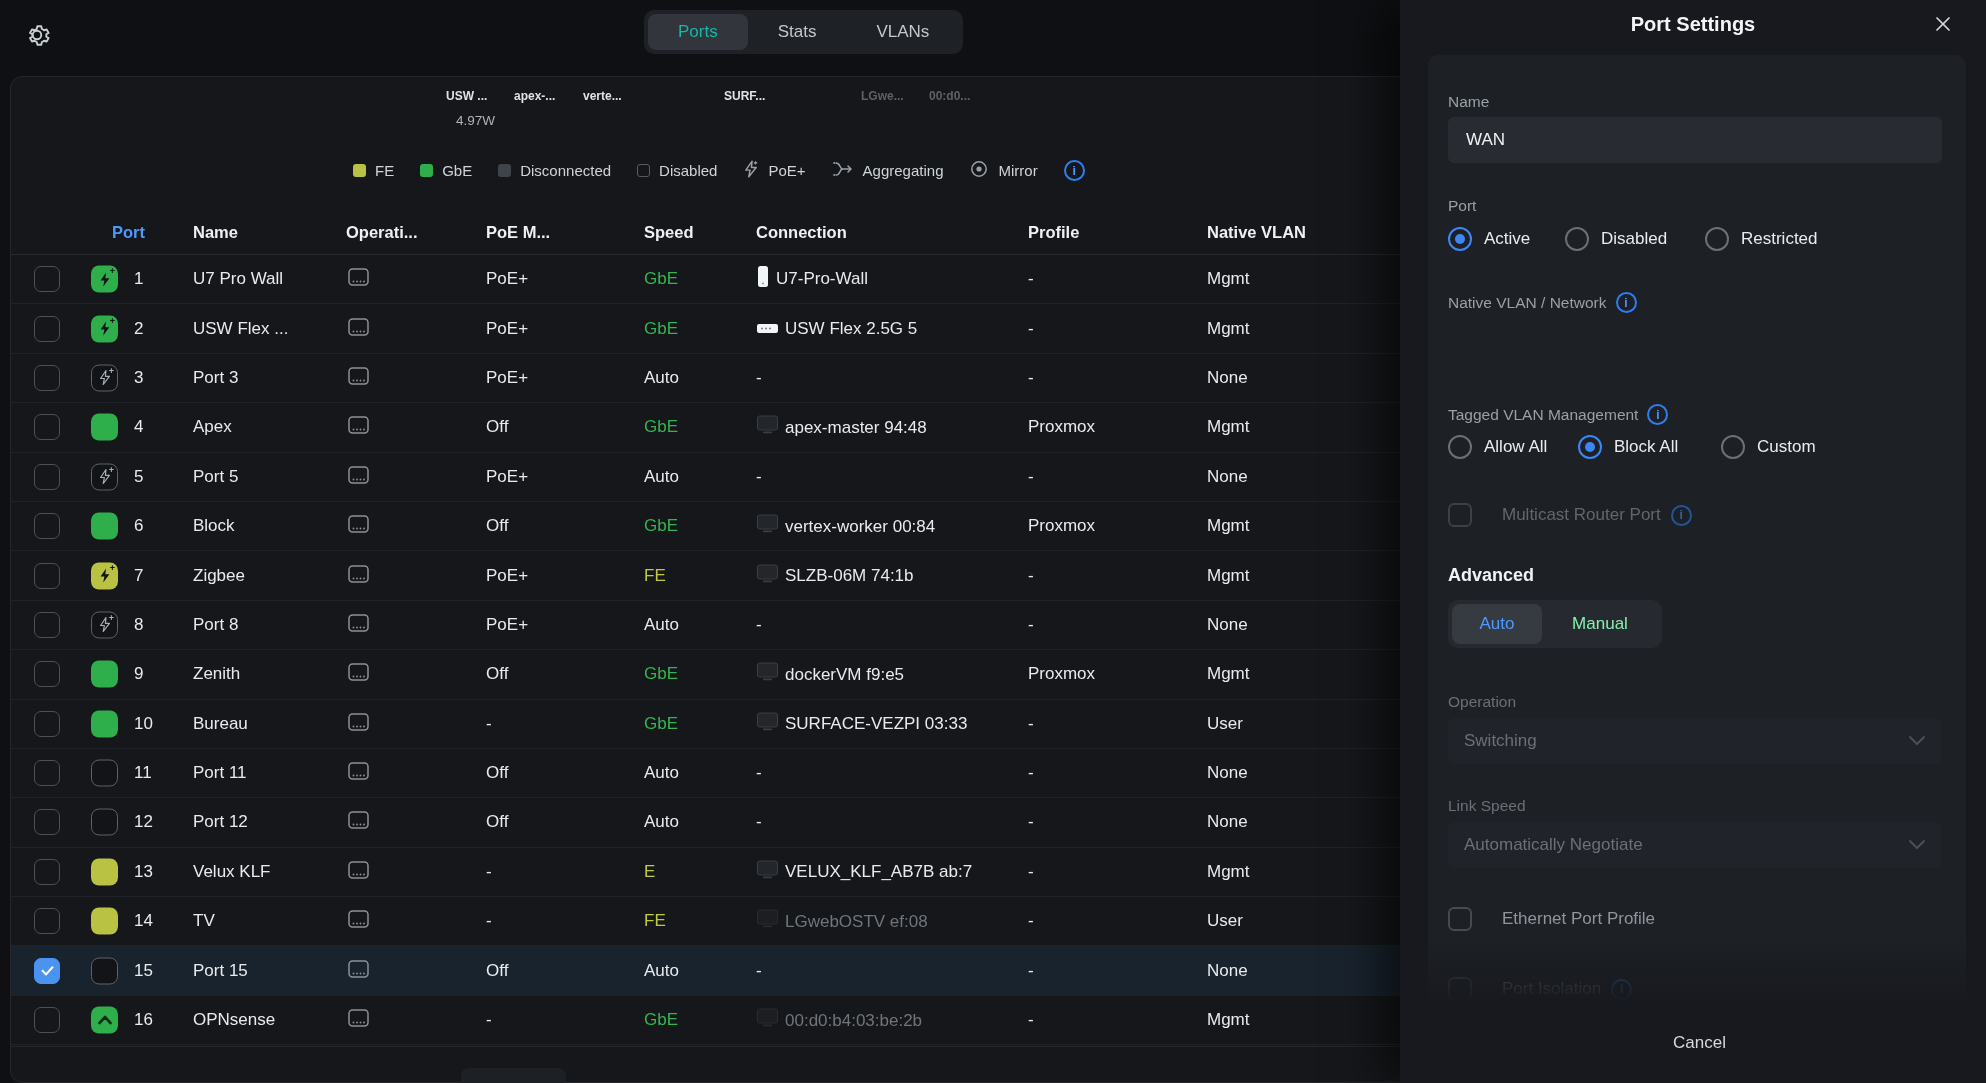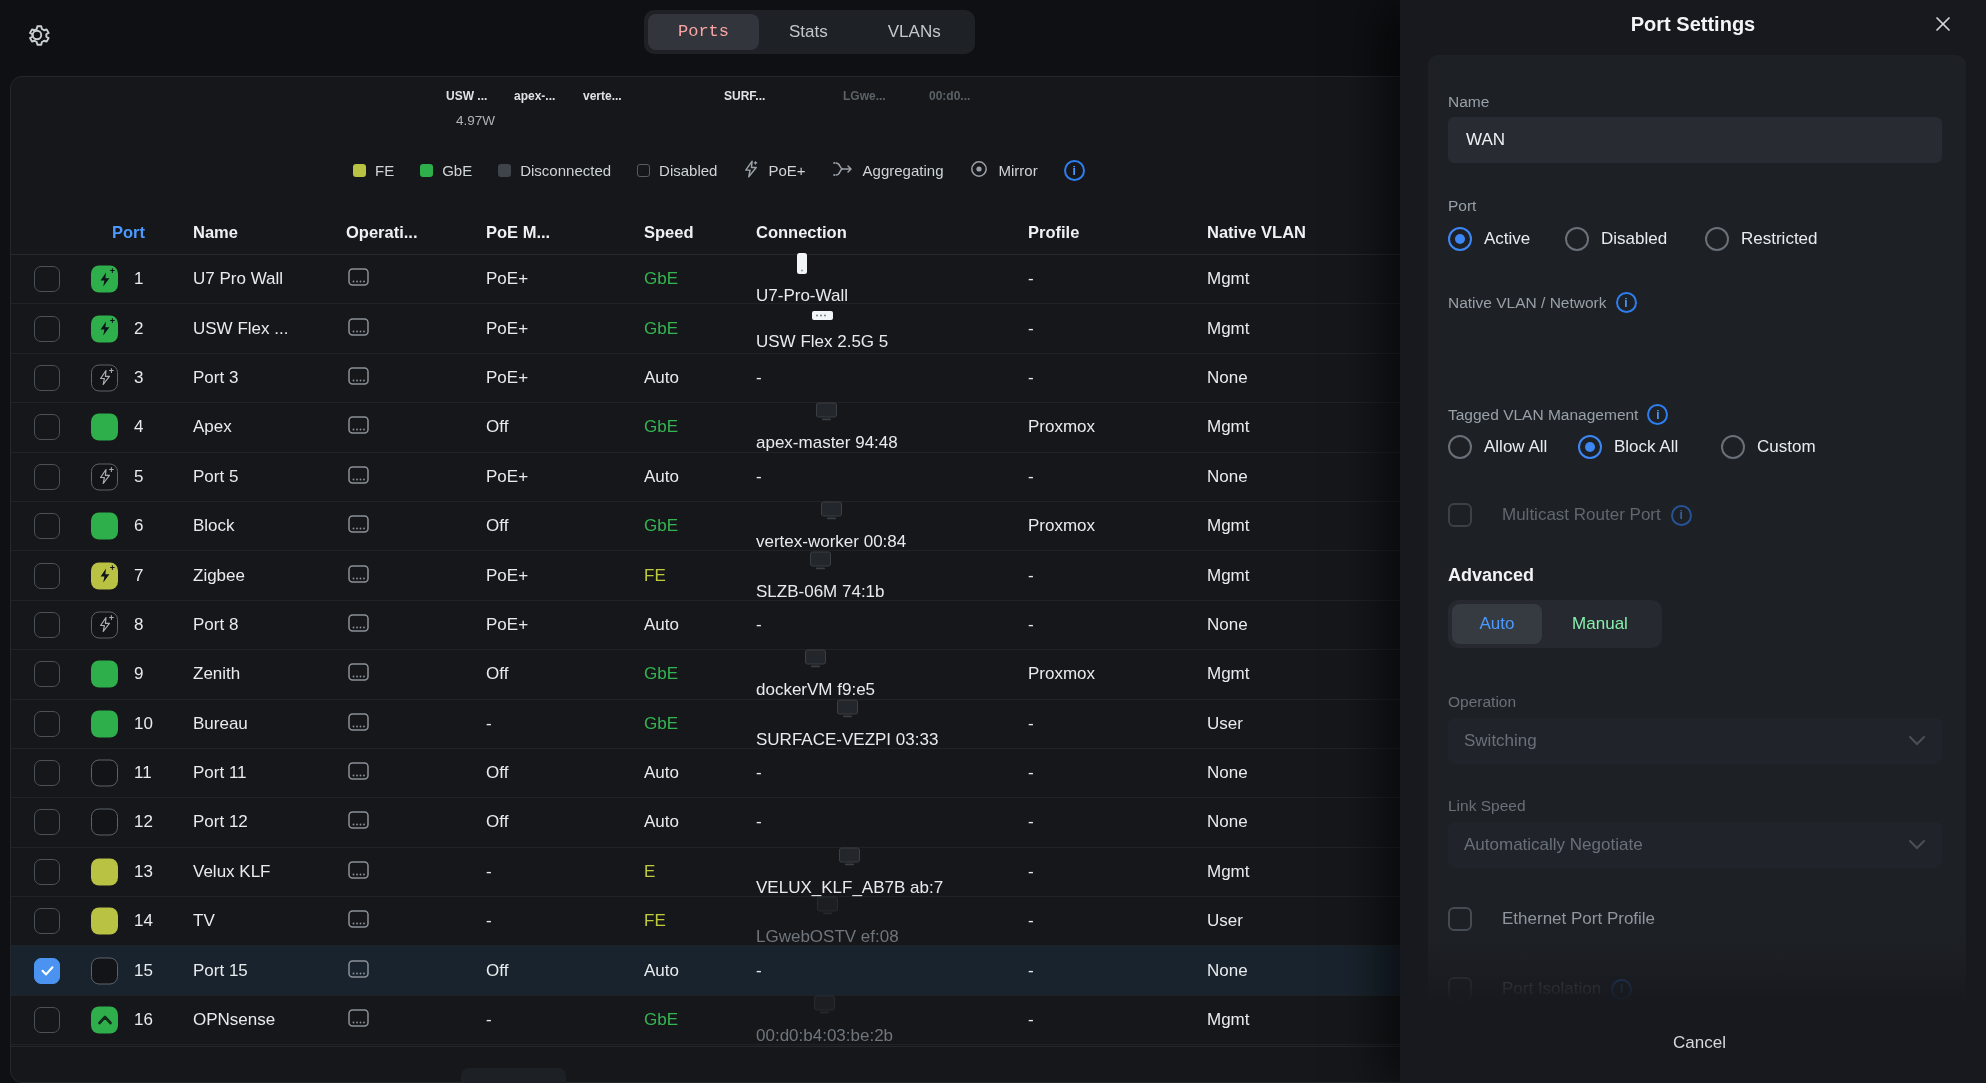--- a/index.html
+++ b/index.html
@@ -9,21 +9,21 @@
     background:#0e1013; font-family:"Liberation Sans", sans-serif;
     color:#e8ebee; -webkit-font-smoothing:antialiased;
   }
   
   .gear { position:absolute; left:22px; top:20px; width:30px; height:30px; cursor:pointer; }
   .tabs {
     position:absolute; left:644px; top:10px; height:44px; display:flex; align-items:center;
     background:#1e2126; border-radius:10px; padding:4px;
   }
   .tab { height:36px; line-height:36px; padding:0 30px; font-size:17px; color:#c3c8cd; border-radius:8px; cursor:pointer; }
-  .tab.active { background:#32363c; color:#fca5a5;font-family:Liberation Mono, monospace; }
+  .tab.active { background:#32363c; color:#14b8a6; }
   
   .card {
     position:absolute; left:10px; top:76px; width:1956px; height:1007px;
     background:#15171a; border:1px solid #24272b; border-radius:12px;
   }
   .devlabel { position:absolute; top:12px; font-size:12px; font-weight:bold; color:#dfe3e7; white-space:nowrap; }
   .devlabel.dim { color:#5c6268; }
   .powertxt { position:absolute; top:36px; font-size:13.5px; color:#aeb4ba; }
   
   .legend { position:absolute; left:342px; top:82px; display:flex; align-items:center; gap:26px; }
@@ -62,21 +62,21 @@
   .picon.poe-gbe .plus, .picon.poe-fe .plus { color:#10151a; }
   .picon.poe-empty, .picon.empty { background:#121417; border:1.5px solid #5d636b; }
   .picon.poe-empty .plus { color:#aab0b7; }
   .c-num { left:123px; }
   .c-name { left:182px; max-width:145px; overflow:hidden; text-overflow:ellipsis; }
   .opicon { position:absolute; left:335px; top:50%; transform:translateY(-50%); }
   .c-poe { left:475px; }
   .c-speed { left:633px; }
   .c-speed.gbe { color:#35b551; }
   .c-speed.fe { color:#c0ca3e; }
-  .c-conn { left:745px; display:flex; align-items:center; gap:6px; max-width:265px; overflow:hidden;flex-direction:column; }
+  .c-conn { left:745px; display:flex; align-items:center; gap:6px; max-width:265px; overflow:hidden; }
   .c-conn.dim .conn-label { color:#6f757c; }
   .c-conn.dim .conn-ic { opacity:.5; }
   .c-profile { left:1017px; }
   .c-vlan { left:1196px; }
   .table-footer-divider { position:absolute; left:0; top:969px; width:100%; border-top:1px solid #24272c; }
   .pager-stub { position:absolute; left:450px; top:991px; width:105px; height:30px; background:#1d2125; border-radius:8px 8px 0 0; }
   
   .panel {
     position:absolute; left:1400px; top:0; width:586px; height:1083px;
     background:#17191e; box-shadow:-18px 0 45px rgba(0,0,0,.6);
@@ -138,21 +138,21 @@
     <div class="tab">Stats</div>
     <div class="tab">VLANs</div>
   </div>
 
   <div class="card">
 
     <span class="devlabel" style="left:435px">USW ...</span>
     <span class="devlabel" style="left:503px">apex-...</span>
     <span class="devlabel" style="left:572px">verte...</span>
     <span class="devlabel" style="left:713px">SURF...</span>
-    <span class="devlabel dim" style="left:832px">LGwe...</span>
+    <span class="devlabel dim" style="left:850px">LGwe...</span>
     <span class="devlabel dim" style="left:918px">00:d0...</span>
     <span class="powertxt" style="left:445px">4.97W</span>
 
     <div class="legend">
       <span class="item">
         <span class="sq fe"></span>
         <span>FE</span>
       </span>
       <span class="item">
         <span class="sq gbe"></span>

